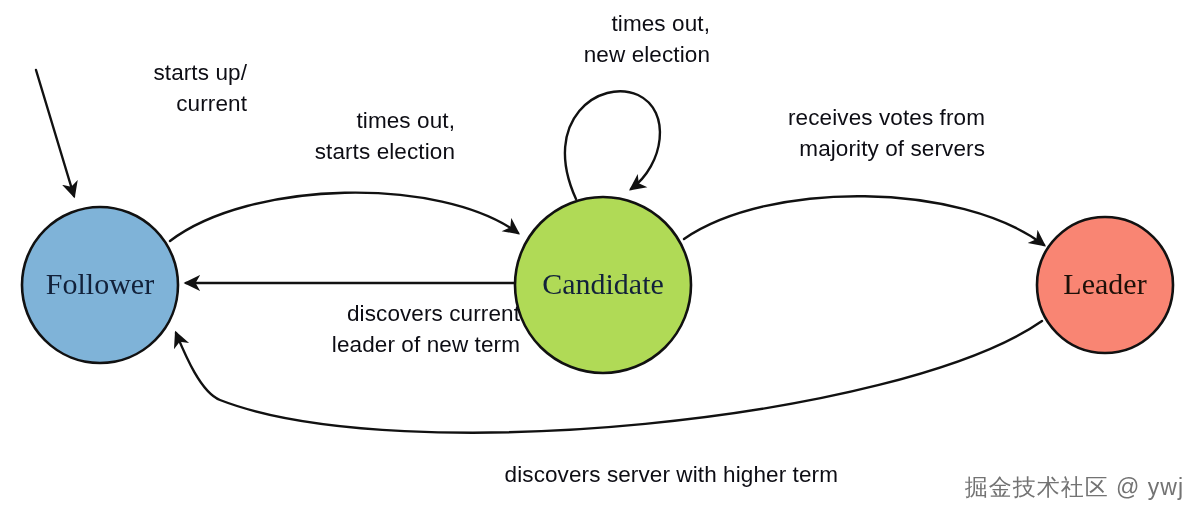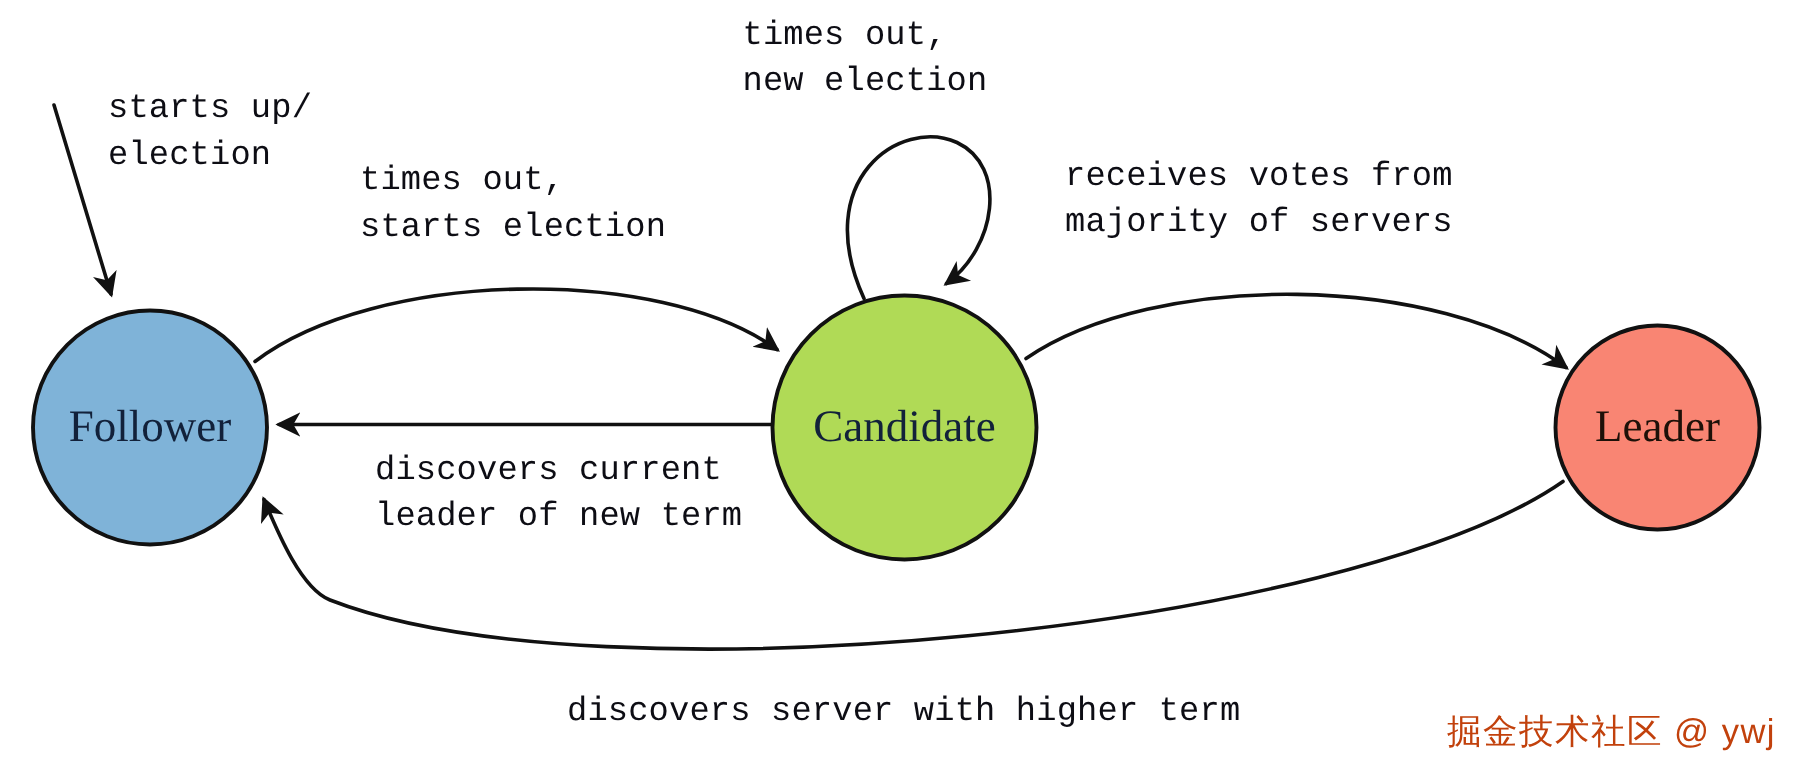--- a/index.html
+++ b/index.html
@@ -42,35 +42,35 @@
     fill: #1d1008;
   }
   .edge-path {
     fill: none;
     stroke: #111111;
     stroke-width: 2.4;
     stroke-linecap: round;
   }
   .edge-label {
     position: absolute;
-    font-family: Liberation Mono, monospace;
+    font-family: Liberation Sans, sans-serif;
     font-size: 22.5px;
     line-height: 1.38;
     color: #0d0d14;
-    text-align: left;
+    text-align: right;
     white-space: pre-line;
     letter-spacing: 0.1px;
   }
   .watermark {
     position: absolute;
     right: 12px;
     bottom: 6px;
     font-family: "Liberation Sans", sans-serif;
     font-size: 23px;
-    color: #c2410c;
+    color: #737373;
     letter-spacing: 1px;
     user-select: none;
   }
 </style>
 </head>
 <body>
 
 <div id="diagram-root">
 
   <svg id="raft-svg" viewBox="0 0 1196 509">
@@ -102,21 +102,21 @@
       <text class="node-label" x="603" y="287">Candidate</text>
     </g>
 
     <g>
       <circle class="node-circle" cx="1105" cy="285" r="68" fill="#f98573"></circle>
       <text class="node-label leader-label" x="1105" y="287">Leader</text>
     </g>
   </svg>
 
   <div class="edge-label" style="left:72px; top:57px; width:175px;">starts up/
-election</div>
+current</div>
 
   <div class="edge-label" style="left:240px; top:105px; width:215px;">times out,
 starts election</div>
 
   <div class="edge-label" style="left:495px; top:8px; width:215px;">times out,
 new election</div>
 
   <div class="edge-label" style="left:710px; top:102px; width:275px;">receives votes from
 majority of servers</div>
 

